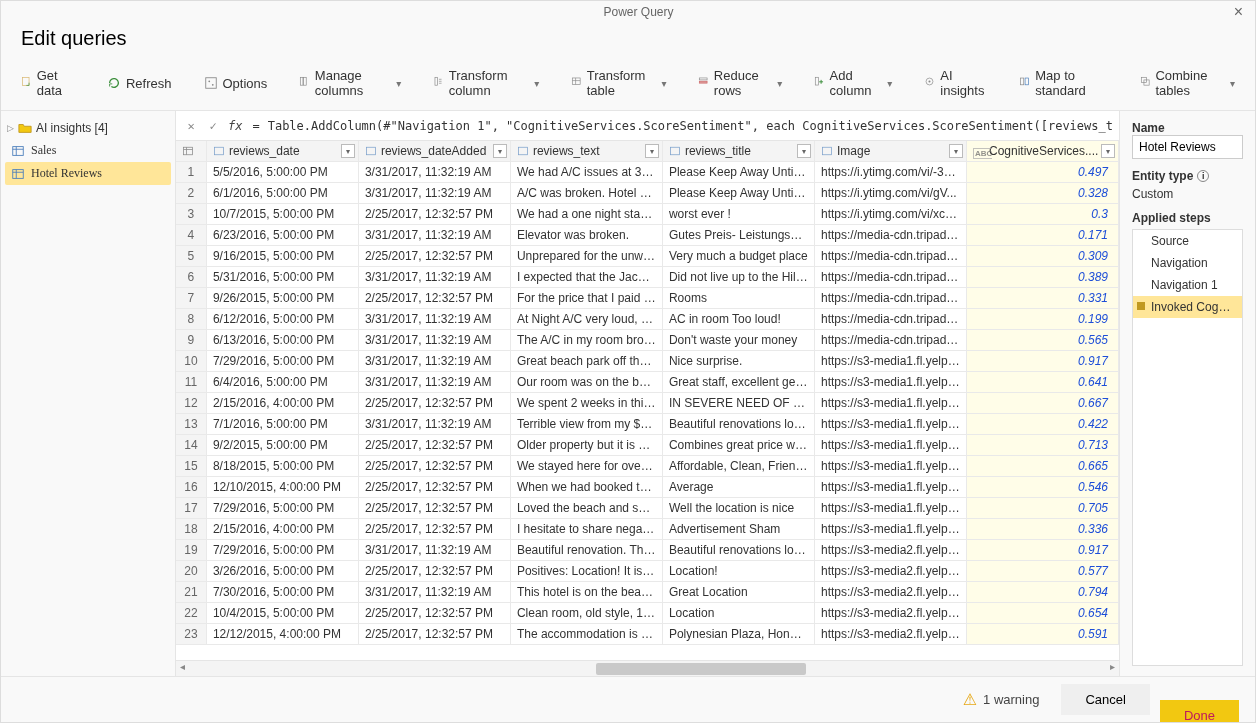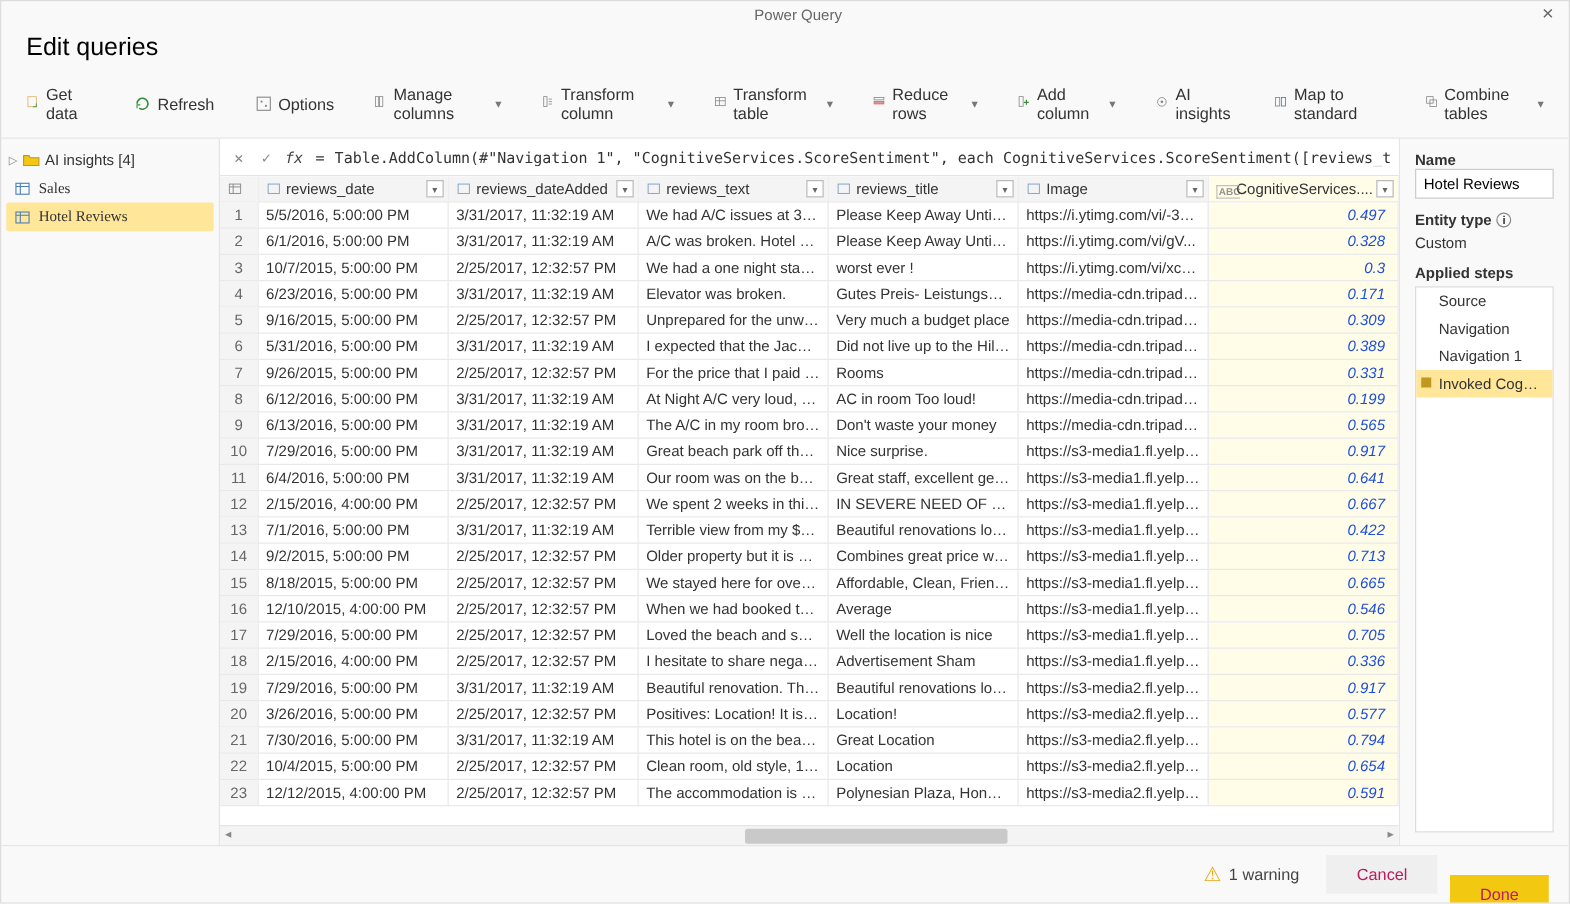--- a/index.html
+++ b/index.html
@@ -45,21 +45,21 @@
   .props label { font-size:12px; font-weight:600; color:#333; display:flex; align-items:center; gap:4px; }
   .props input[type=text] { width:100%; padding:4px 6px; border:1px solid #ccc; font-size:12px; }
   .steps { border:1px solid #ddd; background:#fff; flex:1; }
   .step { padding:4px 8px 4px 18px; cursor:pointer; font-size:12px; white-space:nowrap; overflow:hidden; text-overflow:ellipsis; }
   .step.sel { background:#ffe699; position:relative; }
   .step.sel::before { content:""; position:absolute; left:4px; top:6px; width:8px; height:8px; background:#c09820; }
   .footer { height:46px; border-top:1px solid #e5e5e5; display:flex; align-items:center; justify-content:flex-end; gap:10px; padding:0 16px; }
   .warn { display:flex; align-items:center; gap:6px; color:#444; margin-right:12px; font-size:13px;}
   .warntri { color:#e6a817; font-size:16px; }
   .btn { padding:8px 24px; font-size:13px; cursor:pointer; border:none; }
-  .btn.cancel { background:#efefef; color:#be185d; }
+  .btn.cancel { background:#efefef; color:#000000; }
   .btn.done { background:#f2c811; color:#be185d;margin-top:32px; }
   .ellip { overflow:hidden; text-overflow:ellipsis;font-family:Liberation Serif, serif; }
   svg { display:block; }
 </style>
 </head>
 <body>
 
 <div class="window">
 
   <div class="titlebar">

